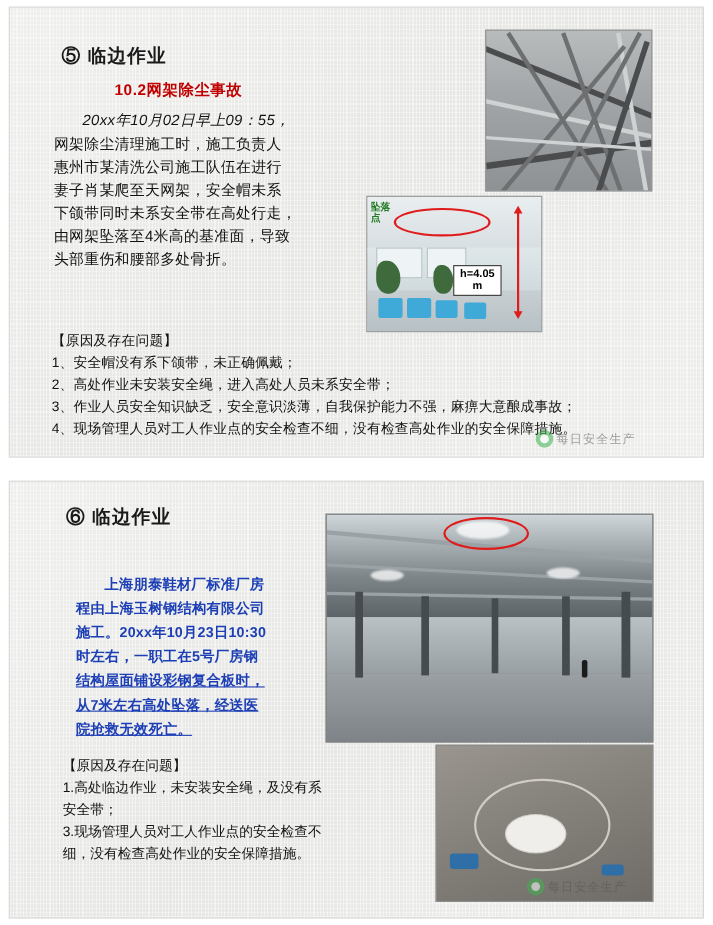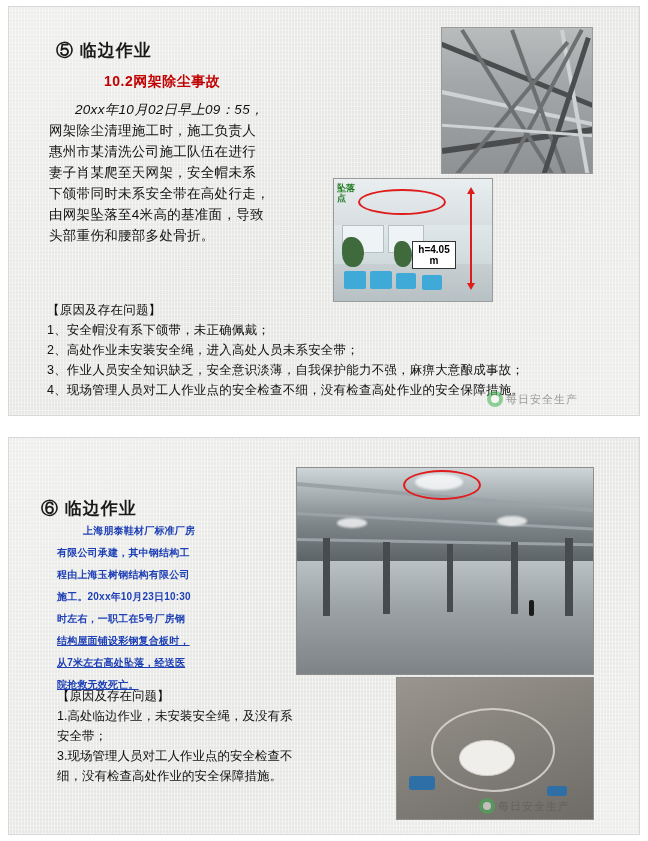--- a/index.html
+++ b/index.html
@@ -368,25 +368,24 @@
       <div class="wm-circle"></div>
       <div class="wm-text">每日安全生产</div>
     </div>
   </div>
 
   <div class="gap-strip"></div>
 
   <div class="slide slide-2">
     <div class="paper-texture"></div>
 
-    <div class="slide-title" style="left:32px; top:20px;margin-top:39px;">⑥ 临边作业</div>
-
-    <div style="position:absolute; left:48px; top:82px; width:222px; font-size:10px; line-height:22px; color:#1d3fb5; font-weight:bold; letter-spacing:0.2px;">
+    <div class="slide-title" style="left:51px; top:20px;">⑥ 临边作业</div>
+
+    <div style="position:absolute; left:60px; top:82px; width:222px; font-size:13px; line-height:22px; color:#1d3fb5; font-weight:bold; letter-spacing:0.2px;">
       <div style="text-indent:26px;">上海朋泰鞋材厂标准厂房</div>
-      <div>有限公司承建，其中钢结构工</div>
       <div>程由上海玉树钢结构有限公司</div>
       <div>施工。20xx年10月23日10:30</div>
       <div>时左右，一职工在5号厂房钢</div>
       <div class="u-line">结构屋面铺设彩钢复合板时，</div>
       <div class="u-line">从7米左右高处坠落，经送医</div>
       <div class="u-line">院抢救无效死亡。</div>
     </div>
 
     <div style="position:absolute; left:48px; top:248px; width:246px; font-size:12.5px; line-height:20px; color:#111;">
       <div>【原因及存在问题】</div>

